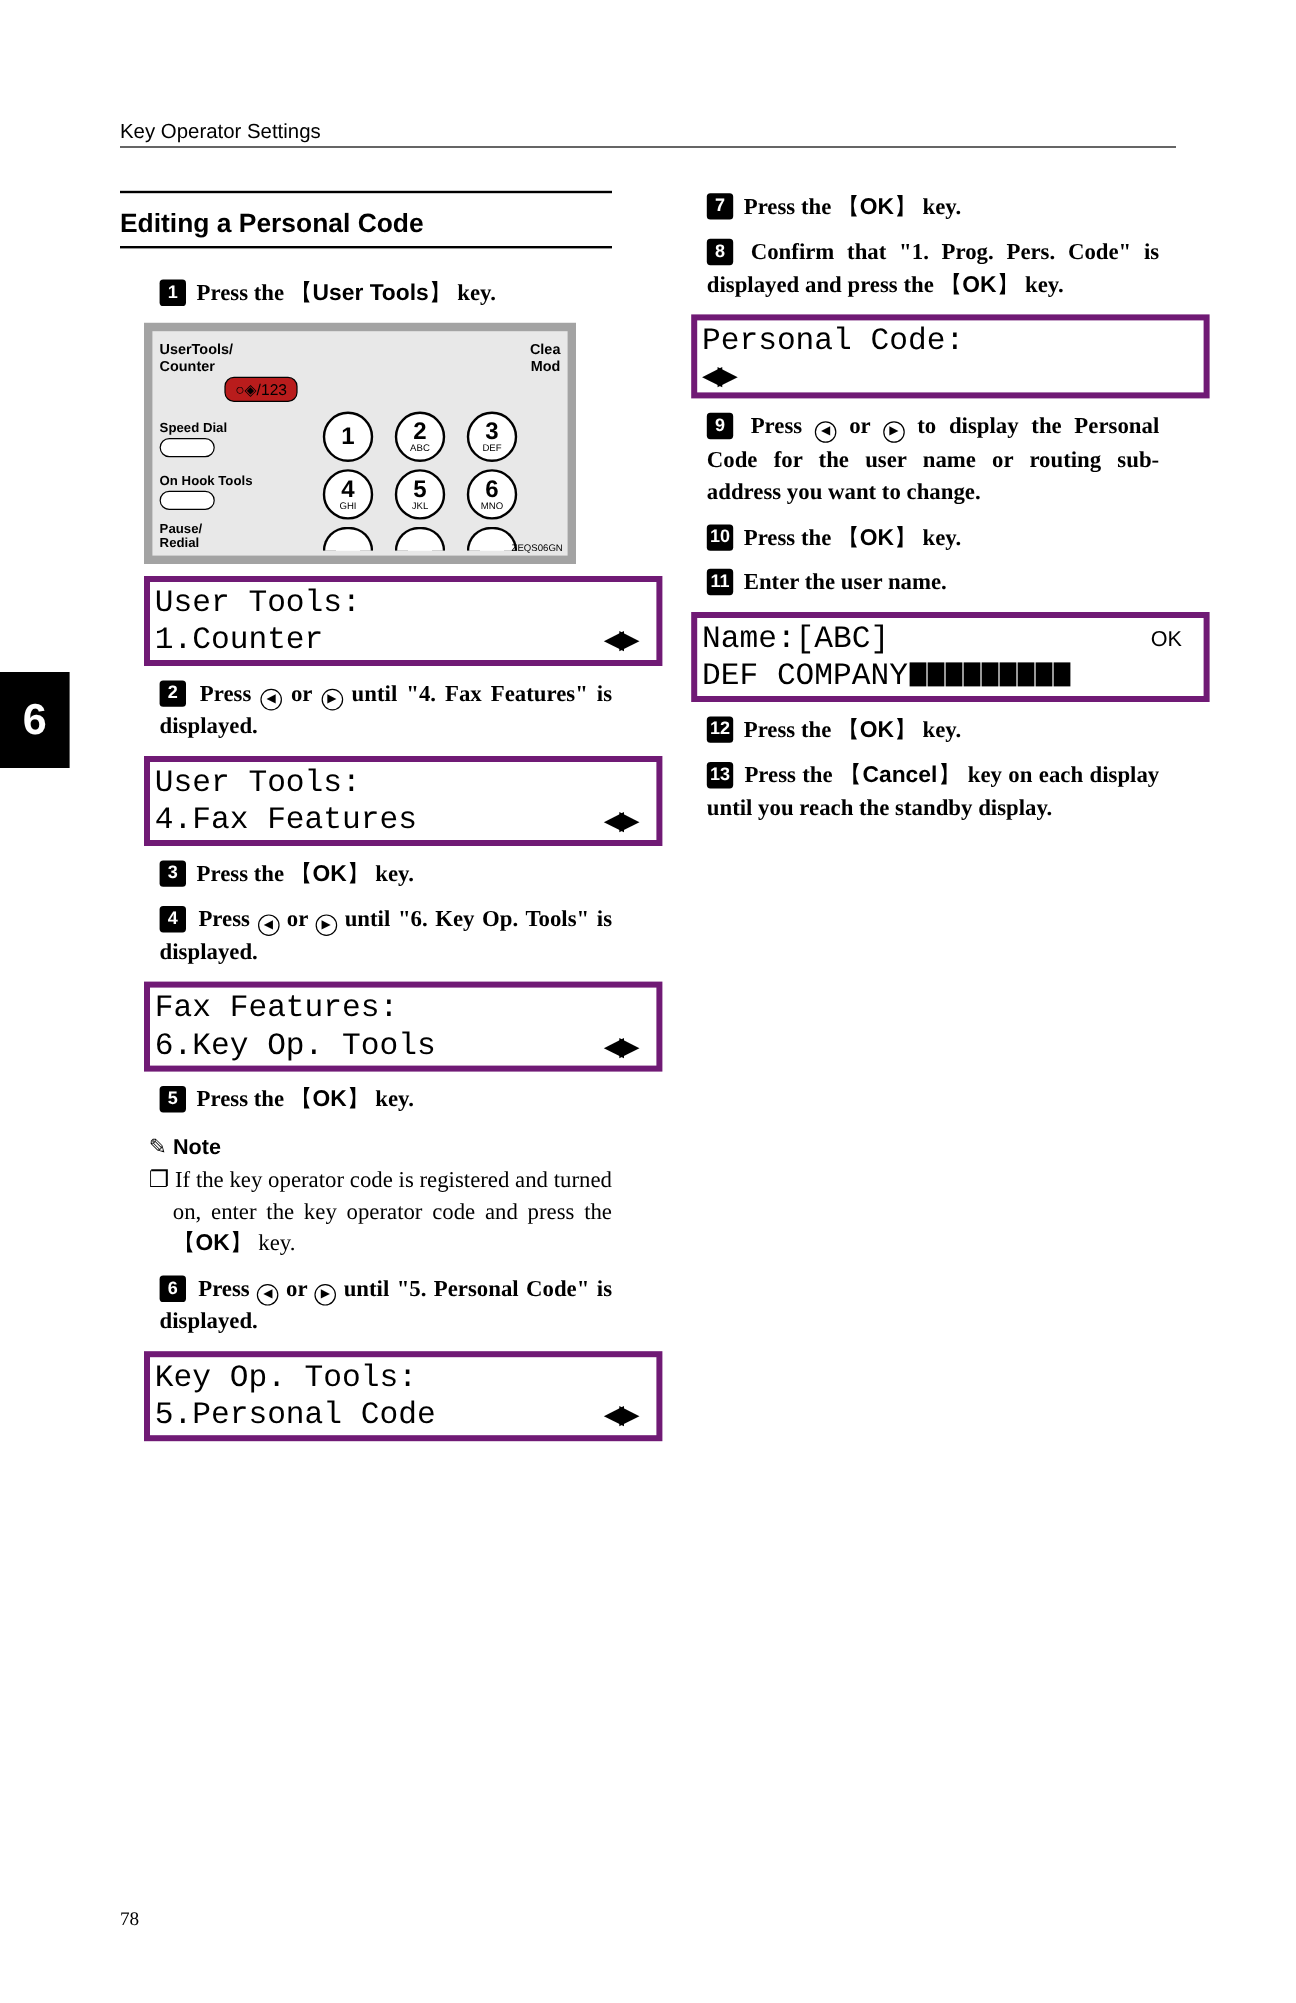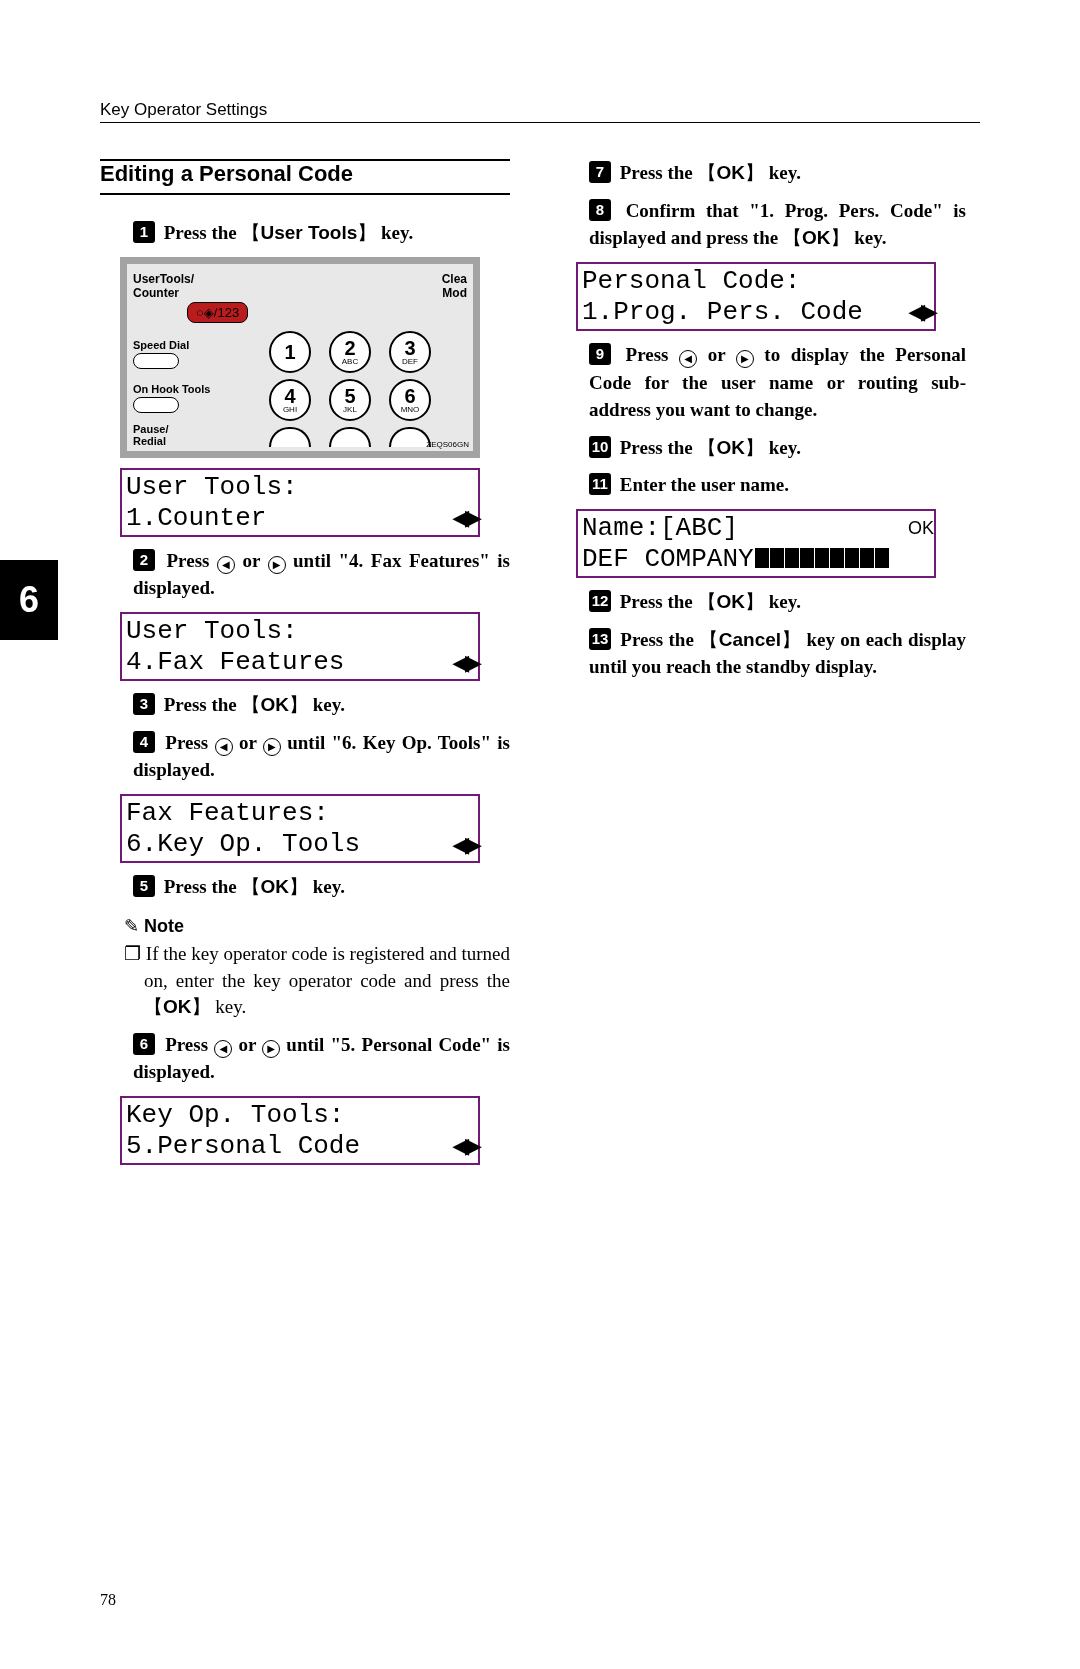--- a/index.html
+++ b/index.html
@@ -51,21 +51,21 @@
     display: flex;
     gap: 46px;
   }
   .col { width: 410px; }
   .section-title {
     font-family: Arial, Helvetica, sans-serif;
     font-weight: bold;
     font-size: 22px;
     border-top: 2px solid #000;
     border-bottom: 2px solid #000;
-    padding: 0 0 6px 0;
+    padding: 12px 0 6px 0;
     margin-bottom: 24px;
   }
   .step {
     margin: 10px 0 10px 0;
     font-family: Georgia, serif;
     font-weight: bold;
     font-size: 19px;
     line-height: 1.45;
     text-align: justify;
     padding-left: 33px;
@@ -97,27 +97,27 @@
     width: 18px; height: 18px;
     border: 1.5px solid #000;
     border-radius: 50%;
     align-items: center; justify-content: center;
     font-size: 10px;
     vertical-align: -1px;
     line-height: 1;
     font-weight: normal;
   }
   .lcd {
-    border: 2px solid #701a75;
+    border: 5px solid #701a75;
     margin: 10px 0 10px 20px;
     font-family: "Courier New", monospace;
     font-size: 26px;
     line-height: 1.2;
-    padding: 2px 0 1px 4px;
-    width: 360px;
+    padding: 2px 18px 1px 4px;
+    width: 432px;
     position: relative;
   }
   .lcd .row { display: flex; justify-content: space-between; align-items: center; white-space: nowrap;}
   .nav-arrows {
     font-family: Arial, sans-serif;
     font-size: 22px;
     letter-spacing: -4px;
   }
   .nav-ok {
     font-family: Arial, sans-serif;
@@ -361,21 +361,20 @@
         <span class="step-text">
           <span>Confirm that "1. Prog. Pers. Code" is displayed and press the </span><span class="keycap">OK</span><span> key.</span>
         </span>
       </div>
 
       <div class="lcd">
         <div class="row">
             <span>Personal Code:</span>
           </div>
         <div class="row">
-            <span>1.Prog. Pers. Code</span>
             <span class="nav-arrows">◀▶</span>
           </div>
       </div>
 
       <div class="step">
         <span class="step-num">9</span>
         <span class="step-text">
           <span>Press </span><span class="navcircle">◀</span><span> or </span><span class="navcircle">▶</span><span> to display the Personal Code for the user name or routing sub-address you want to change.</span>
         </span>
       </div>

